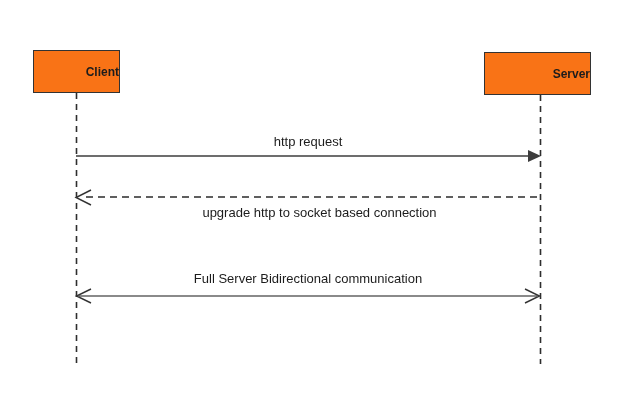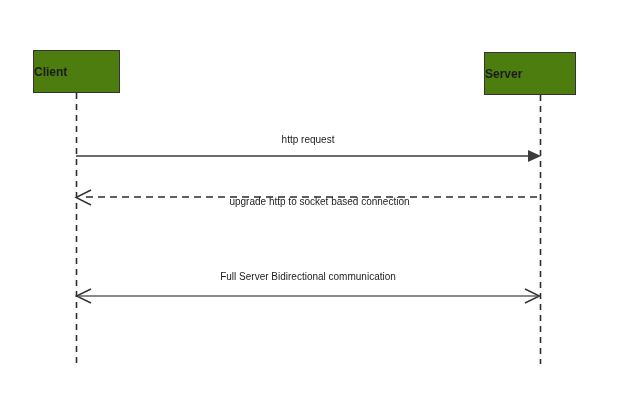--- a/index.html
+++ b/index.html
@@ -17,42 +17,42 @@
   }
   .layer {
     position: absolute;
     left: 0;
     top: 0;
   }
   .actor-box {
     position: absolute;
     box-sizing: border-box;
     border: 1.5px solid var(--box-border, #333333);
-    background: #4d7c0f;
+    background: #f97316;
     display: flex;
     align-items: center;
-    justify-content: flex-start;
+    justify-content: flex-end;
     font-weight: bold;
     font-size: 12px;
     color: var(--text, #1c1c1c);
     z-index: 2;
   }
   .actor-client { left: 33px; top: 50px; width: 87px; height: 43px; }
-  .actor-server { left: 484px; top: 52px; width: 92px; height: 43px; }
+  .actor-server { left: 484px; top: 52px; width: 107px; height: 43px; }
   .msg-label {
     position: absolute;
     left: 308px;
     transform: translateX(-50%);
     white-space: nowrap;
-    font-size: 10px;
+    font-size: 13px;
     color: var(--text, #1c1c1c);
     z-index: 2;
   }
   .msg-label-1 { top: 134px; }
-  .msg-label-2 { top: 196px; padding-left: 23px; }
+  .msg-label-2 { top: 205px; padding-left: 23px; }
   .msg-label-3 { top: 271px; }
 
   .lifeline {
     stroke: var(--lifeline, #2e2e2e);
     stroke-width: 1.6;
     stroke-dasharray: 6 5;
   }
   .msg1-line { stroke: var(--arrow-solid, #3c3c3c); stroke-width: 1.6; }
   .msg1-head { fill: var(--arrow-solid, #111111); stroke: none; }
   .msg2-line { stroke: var(--arrow-dashed, #2b2b2b); stroke-width: 1.5; stroke-dasharray: 7 5; }

